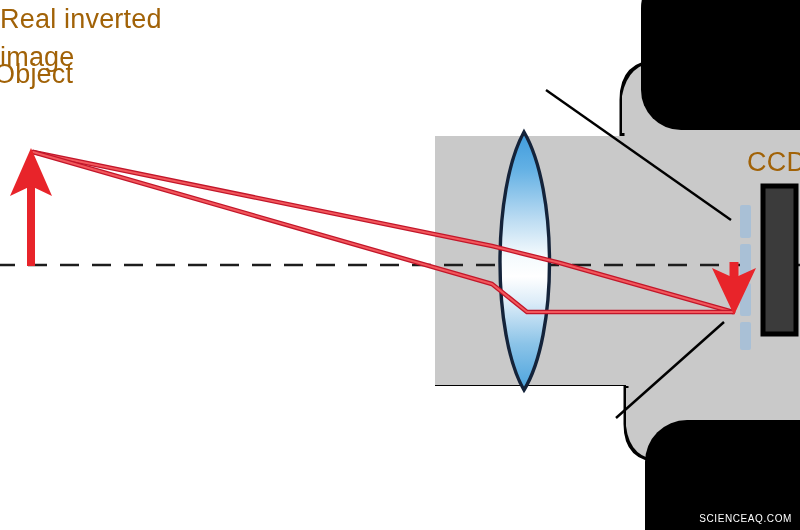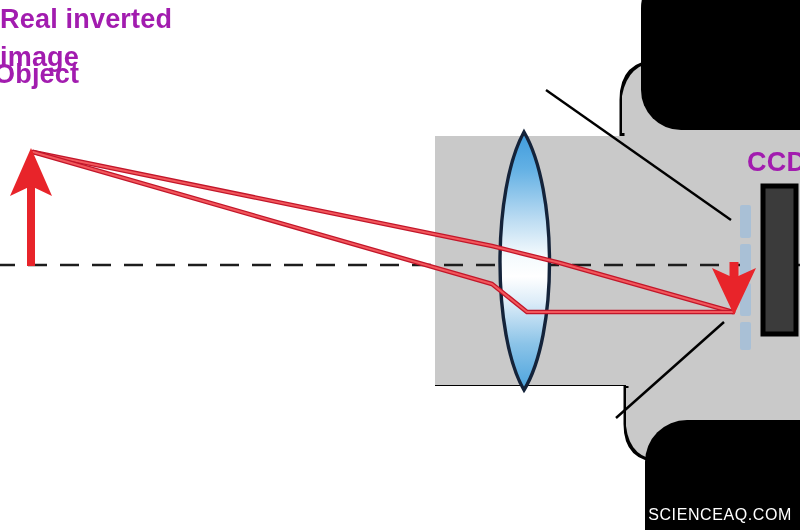--- a/index.html
+++ b/index.html
@@ -17,24 +17,24 @@
   }
   #diagram {
     position: absolute;
     left: 0;
     top: 0;
     width: 800px;
     height: 530px;
   }
   .lbl {
     position: absolute;
-    color: #a21caf;
+    color: #a16207;
     font-family: "Liberation Sans", sans-serif;
     font-size: 27px;
-    font-weight: 700;
+    font-weight: 400;
     letter-spacing: 0.2px;
     white-space: pre;
     line-height: 38px;
   }
   #label-object {
     left: -6px;
     top: 55px;
   }
   #label-metasurface {
     left: 218px;
@@ -47,21 +47,21 @@
   #label-real-image {
     left: 424px;
     top: 415px;
   }
   #watermark {
     position: absolute;
     right: 8px;
     bottom: 6px;
     color: #ffffff;
     font-family: "Liberation Sans", sans-serif;
-    font-size: 16px;
+    font-size: 10px;
     letter-spacing: 0.6px;
     white-space: pre;
   }
 </style>
 </head>
 <body>
 
 <div id="stage">
 
   <svg id="diagram" viewBox="0 0 800 530">

